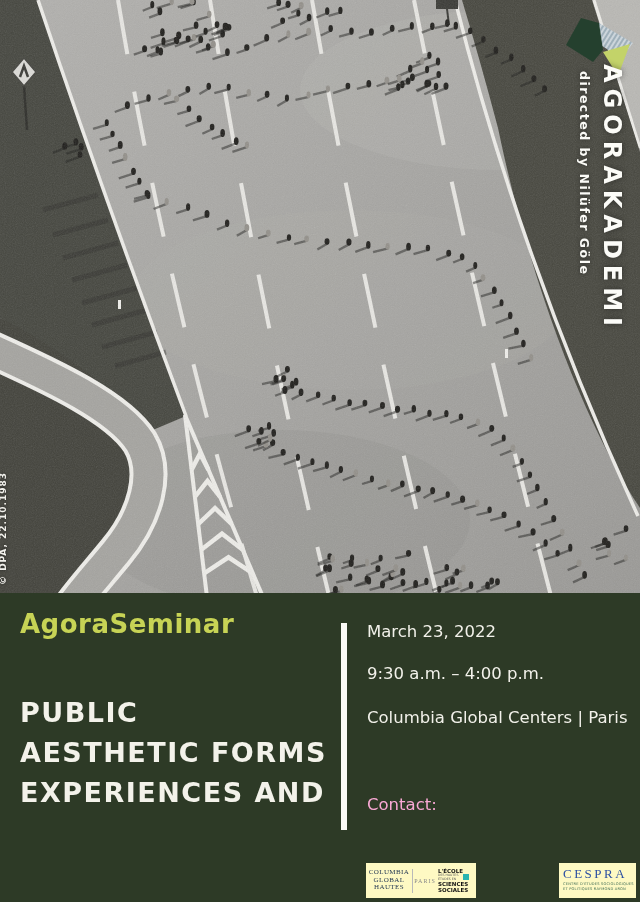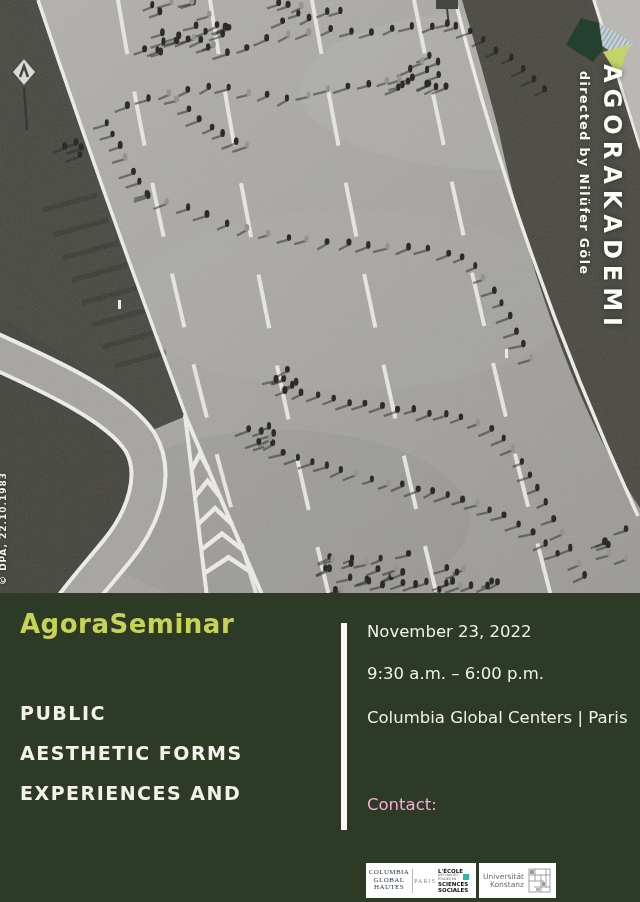--- a/index.html
+++ b/index.html
@@ -23,31 +23,31 @@
     color:#fcfcf8;text-shadow:0 0 6px rgba(0,0,0,.45);white-space:nowrap;
   }
   .brand .small{
     writing-mode:vertical-rl;font-size:12.5px;font-weight:bold;letter-spacing:1.5px;
     color:#fbfbf7;text-shadow:0 0 5px rgba(0,0,0,.45);white-space:nowrap;padding-top:7px;
   }
   .logo-mark{position:absolute;top:8px;right:4px;}
   
   .info{position:absolute;left:0;top:593px;width:640px;height:370px;background:#2d3a26;padding-left:48px;}
   .series{position:absolute;left:20px;top:16px;font-size:26px;font-weight:bold;color:#c7d355;letter-spacing:.5px;}
-  .title{position:absolute;left:20px;top:100px;font-size:19px;font-weight:bold;color:#f3f2ea;
+  .title{position:absolute;left:20px;top:100px;font-size:27px;font-weight:bold;color:#f3f2ea;
          letter-spacing:1.5px;line-height:40px;white-space:nowrap;}
   .vbar{position:absolute;left:341px;top:30px;width:6px;height:207px;background:#fbfaf6;}
   .details{position:absolute;left:367px;top:0;width:265px;color:#f2f1ea;font-size:16.5px;}
   .d-date{position:absolute;left:0;top:29px;white-space:nowrap;}
   .d-time{position:absolute;left:0;top:71px;white-space:nowrap;}
   .d-venue{position:absolute;left:0;top:113px;line-height:23px;white-space:nowrap;}
   .d-contact{position:absolute;left:0;top:200px;line-height:23px;color:#f9a8d4;white-space:nowrap;}
   
   .strip{position:absolute;left:0;top:270px;width:640px;height:35px;}
-  .block{position:absolute;top:0;height:35px;background:#ffffff;box-sizing:border-box;}
+  .block{position:absolute;top:0;height:35px;background:#fef9c3;box-sizing:border-box;}
   .b-nomis{left:340px;width:36px;margin-top:47px;}
   .b-columbia{left:366px;width:110px;display:flex;align-items:center;}
   .b-konstanz{left:479px;width:77px;display:flex;align-items:center;justify-content:center;gap:4px;}
   .b-cespra{left:559px;width:77px;padding:3px 2px 0 4px;}
   .col-name{font-family:"Liberation Serif",serif;color:#1d3250;font-size:7px;line-height:7.5px;
             text-align:center;flex:0 0 46px;letter-spacing:.4px;}
   .col-div{width:1px;height:24px;background:#b9b9b9;flex:0 0 1px;}
   .col-city{font-family:"Liberation Serif",serif;color:#8a8a8a;font-size:6px;letter-spacing:1px;
             flex:0 0 24px;text-align:center;}
   .ehess{flex:0 0 34px;font-size:5.5px;line-height:6px;color:#111;font-weight:bold;text-align:left;padding-left:1px;}
@@ -619,22 +619,22 @@
 
     <div class="title">
       <div>PUBLIC</div>
       <div>AESTHETIC FORMS</div>
       <div>EXPERIENCES AND</div>
     </div>
 
     <div class="vbar"></div>
 
     <div class="details">
-      <div class="d-date">November 23, 2022</div>
-      <div class="d-time">9:30 a.m. – 6:00 p.m.</div>
+      <div class="d-date">March 23, 2022</div>
+      <div class="d-time">9:30 a.m. – 4:00 p.m.</div>
       <div class="d-venue">
         <div>Columbia Global Centers | Paris</div>
       </div>
       <div class="d-contact">
         <div>Contact:</div>
       </div>
     </div>
 
     <div class="strip">
 
@@ -663,37 +663,24 @@
           <div class="tiny">
             <span class="sq"></span>
             <div>DES HAUTES</div>
             <div>ÉTUDES EN</div>
           </div>
           <div>SCIENCES</div>
           <div>SOCIALES</div>
         </div>
       </div>
 
-      <div class="block b-konstanz">
-        <div class="kon-text">
-          <div>Universität</div>
-          <div>Konstanz</div>
+
+      <div class="block b-cespra">
+        <div class="cespra-name">CESPRA</div>
+        <div class="cespra-sub">
+          <div>CENTRE D'ÉTUDES SOCIOLOGIQUES</div>
+          <div>ET POLITIQUES RAYMOND ARON</div>
         </div>
-        <svg width="24" height="26" viewBox="0 0 24 26">
-          <g stroke="#8a8a8a" stroke-width="0.8" fill="none">
-            <rect x="1" y="1" width="21" height="23"></rect>
-            <line x1="1" y1="7" x2="22" y2="7"></line>
-              <line x1="1" y1="13" x2="16" y2="13"></line>
-            <line x1="6" y1="19" x2="22" y2="19"></line>
-              <line x1="7" y1="1" x2="7" y2="13"></line>
-            <line x1="13" y1="7" x2="13" y2="24"></line>
-              <line x1="18" y1="1" x2="18" y2="19"></line>
-          </g>
-          <rect x="2" y="2" width="4" height="4" fill="#9a9a9a"></rect>
-          <rect x="14" y="14" width="3" height="4" fill="#9a9a9a"></rect>
-          <rect x="8" y="20" width="4" height="3" fill="#b5b5b5"></rect>
-        </svg>
       </div>
-
 
     </div>
   </div>
 </div>
 
 </body></html>

